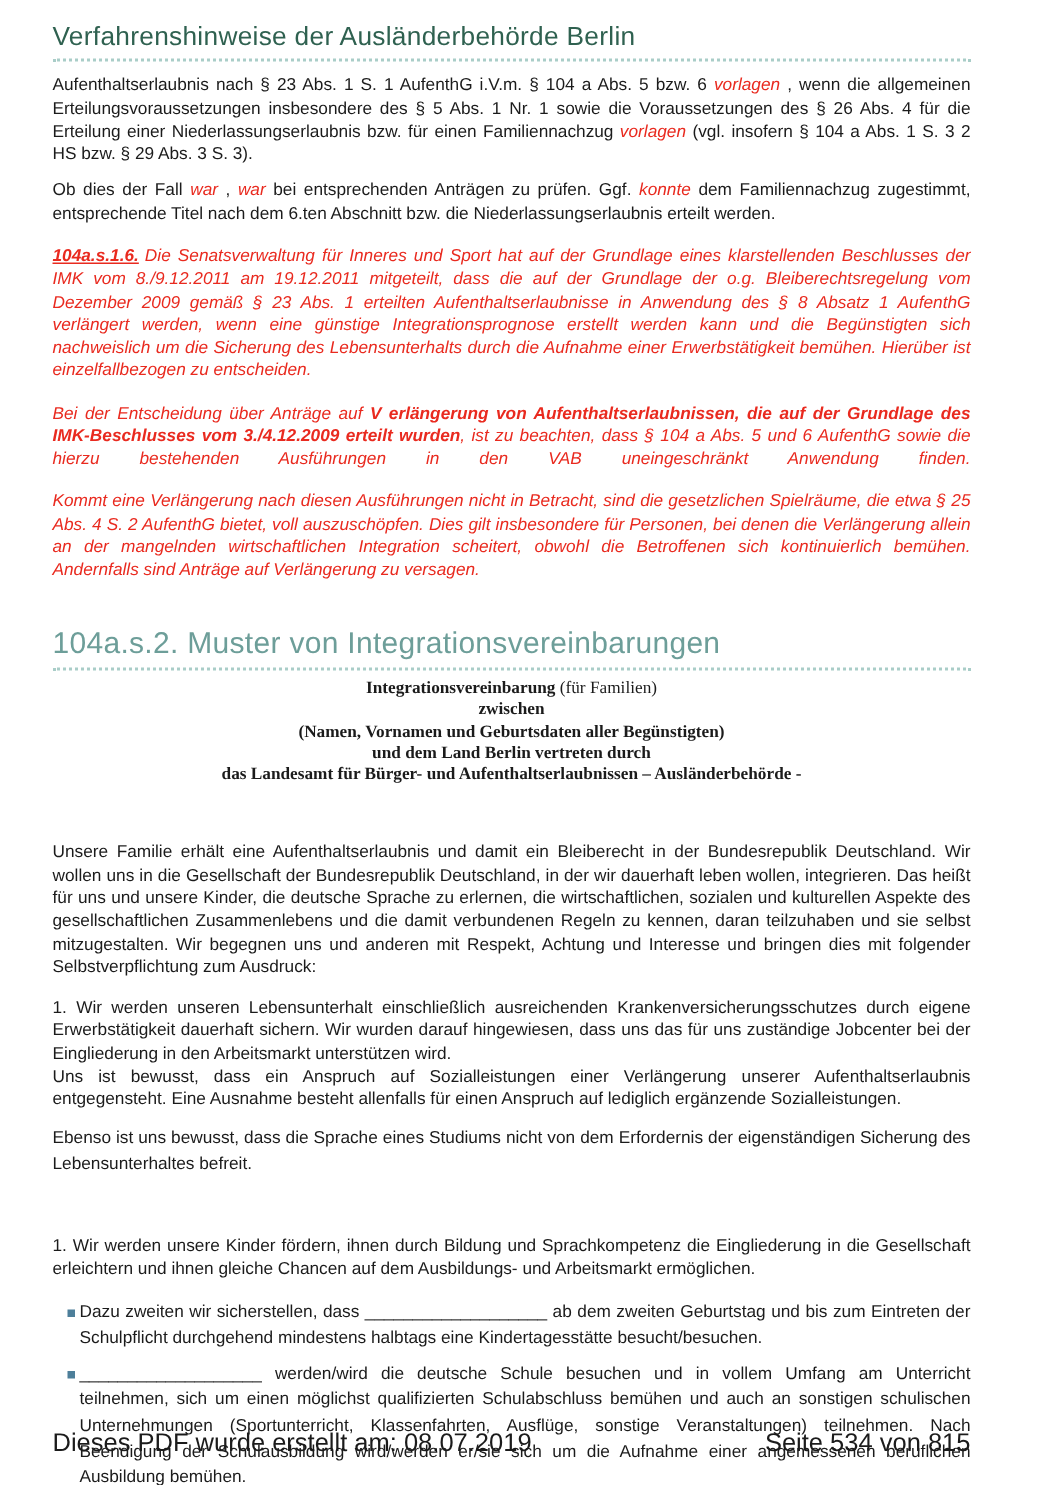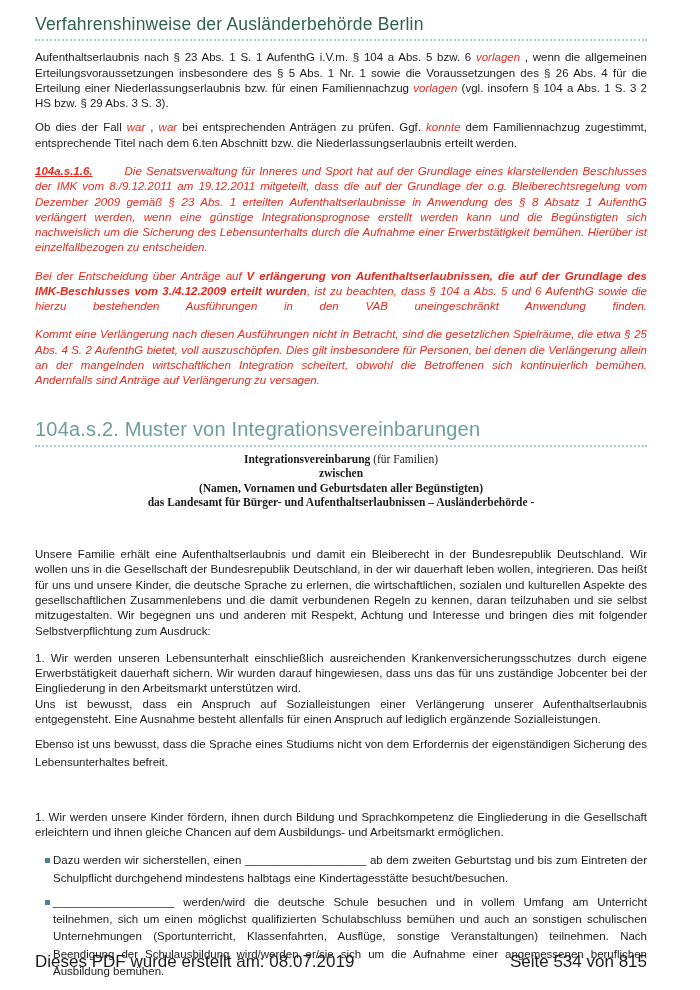--- a/index.html
+++ b/index.html
@@ -41,21 +41,21 @@
   .mt12{margin-top:12px;}
   .mt13{margin-top:13px;}
   .mt38{margin-top:38px;}
 
   .red{color:#e92a1f;font-style:italic;}
   .ri{color:#e92a1f;font-style:italic;}
   .rib{font-weight:700;}
   .ribu{
     font-weight:700;
     text-decoration:underline;
-    margin-right:32px;
+    margin-right:4px;
   }
   .last-just{text-align-last:justify;}
 
   .agreement{
     margin-top:5px;
     text-align:center;
     font-weight:700;
     line-height:1.24;
   }
   .agreement .norm{font-weight:400;}
@@ -109,36 +109,37 @@
 
     <p class="just mt13 red">Kommt eine Verlängerung nach diesen Ausführungen nicht in Betracht, sind die gesetzlichen Spielräume, die etwa § 25 Abs. 4 S. 2 AufenthG bietet, voll auszuschöpfen. Dies gilt insbesondere für Personen, bei denen die Verlängerung allein an der mangelnden wirtschaftlichen Integration scheitert, obwohl die Betroffenen sich kontinuierlich bemühen. Andernfalls sind Anträge auf Verlängerung zu versagen.</p>
 
     <h2 class="sec-title">104a.s.2. Muster von Integrationsvereinbarungen</h2>
     <div class="dotline"></div>
 
     <div class="agreement">
       <div><span>Integrationsvereinbarung</span><span class="norm"> (für Familien)</span></div>
       <div>zwischen</div>
       <div>(Namen, Vornamen  und Geburtsdaten aller Begünstigten)</div>
+      <div>und dem Land Berlin vertreten durch</div>
       <div>das Landesamt für Bürger- und Aufenthaltserlaubnissen – Ausländerbehörde -</div>
     </div>
 
     <p class="just mt38">Unsere Familie erhält eine Aufenthaltserlaubnis und damit ein Bleiberecht in der Bundesrepublik Deutschland. Wir wollen uns in die Gesellschaft der Bundesrepublik Deutschland, in der wir dauerhaft leben wollen, integrieren. Das heißt für uns und unsere Kinder, die deutsche Sprache zu erlernen, die wirtschaftlichen, sozialen und kulturellen Aspekte des gesellschaftlichen Zusammenlebens und die damit verbundenen Regeln zu kennen, daran teilzuhaben und sie selbst mitzugestalten. Wir begegnen uns und anderen mit Respekt, Achtung und Interesse und bringen dies mit folgender Selbstverpflichtung zum Ausdruck:</p>
 
     <p class="just mt12">1. Wir werden unseren Lebensunterhalt einschließlich ausreichenden Krankenversicherungsschutzes durch eigene Erwerbstätigkeit dauerhaft sichern.  Wir wurden darauf hingewiesen, dass uns das für uns zuständige Jobcenter bei der Eingliederung in den Arbeitsmarkt unterstützen wird.</p>
     <p class="just">Uns ist bewusst, dass ein Anspruch auf Sozialleistungen einer Verlängerung unserer Aufenthaltserlaubnis entgegensteht. Eine Ausnahme besteht allenfalls für einen Anspruch auf lediglich ergänzende Sozialleistungen.</p>
 
     <p class="just mt9 loose">Ebenso ist uns bewusst, dass die Sprache eines Studiums nicht von dem Erfordernis der eigenständigen Sicherung des Lebensunterhaltes befreit.</p>
 
     <p class="just mt38">1. Wir werden unsere Kinder fördern, ihnen durch Bildung und Sprachkompetenz die Eingliederung in die Gesellschaft erleichtern und ihnen gleiche Chancen auf dem Ausbildungs- und Arbeitsmarkt ermöglichen.</p>
 
     <div class="bullets">
       <div class="bullet">
         <span class="sq"></span>
-        <div class="btxt"><span>Dazu werden wir sicherstellen, einen </span><span>___________________</span><span> ab dem zweiten Geburtstag und bis zum Eintreten der Schulpflicht durchgehend mindestens halbtags eine Kindertagesstätte besucht/besuchen.</span></div>
+        <div class="btxt"><span>Dazu zweiten wir sicherstellen, dass </span><span>___________________</span><span> ab dem zweiten Geburtstag und bis zum Eintreten der Schulpflicht durchgehend mindestens halbtags eine Kindertagesstätte besucht/besuchen.</span></div>
       </div>
       <div class="bullet">
         <span class="sq"></span>
         <div class="btxt"><span></span><span>___________________</span><span> werden/wird die deutsche Schule besuchen und in vollem Umfang am Unterricht teilnehmen, sich um einen möglichst qualifizierten Schulabschluss bemühen und auch an sonstigen schulischen Unternehmungen (Sportunterricht, Klassenfahrten, Ausflüge, sonstige Veranstaltungen) teilnehmen. Nach Beendigung der Schulausbildung wird/werden er/sie sich um die Aufnahme einer angemessenen beruflichen Ausbildung bemühen.</span></div>
       </div>
       <div class="bullet">
         <span class="sq"></span>
         <div class="btxt"><span></span><span>__________________</span><span> werden/wird sich nach Abschluss der Berufsausbildung  darum bemühen, ihren/seinen Lebensunterhalt einschließlich ausreichenden Krankenversicherungsschutzes durch eigene Erwerbstätigkeit dauerhaft selbständig zu sichern.</span></div>
       </div>
     </div>

